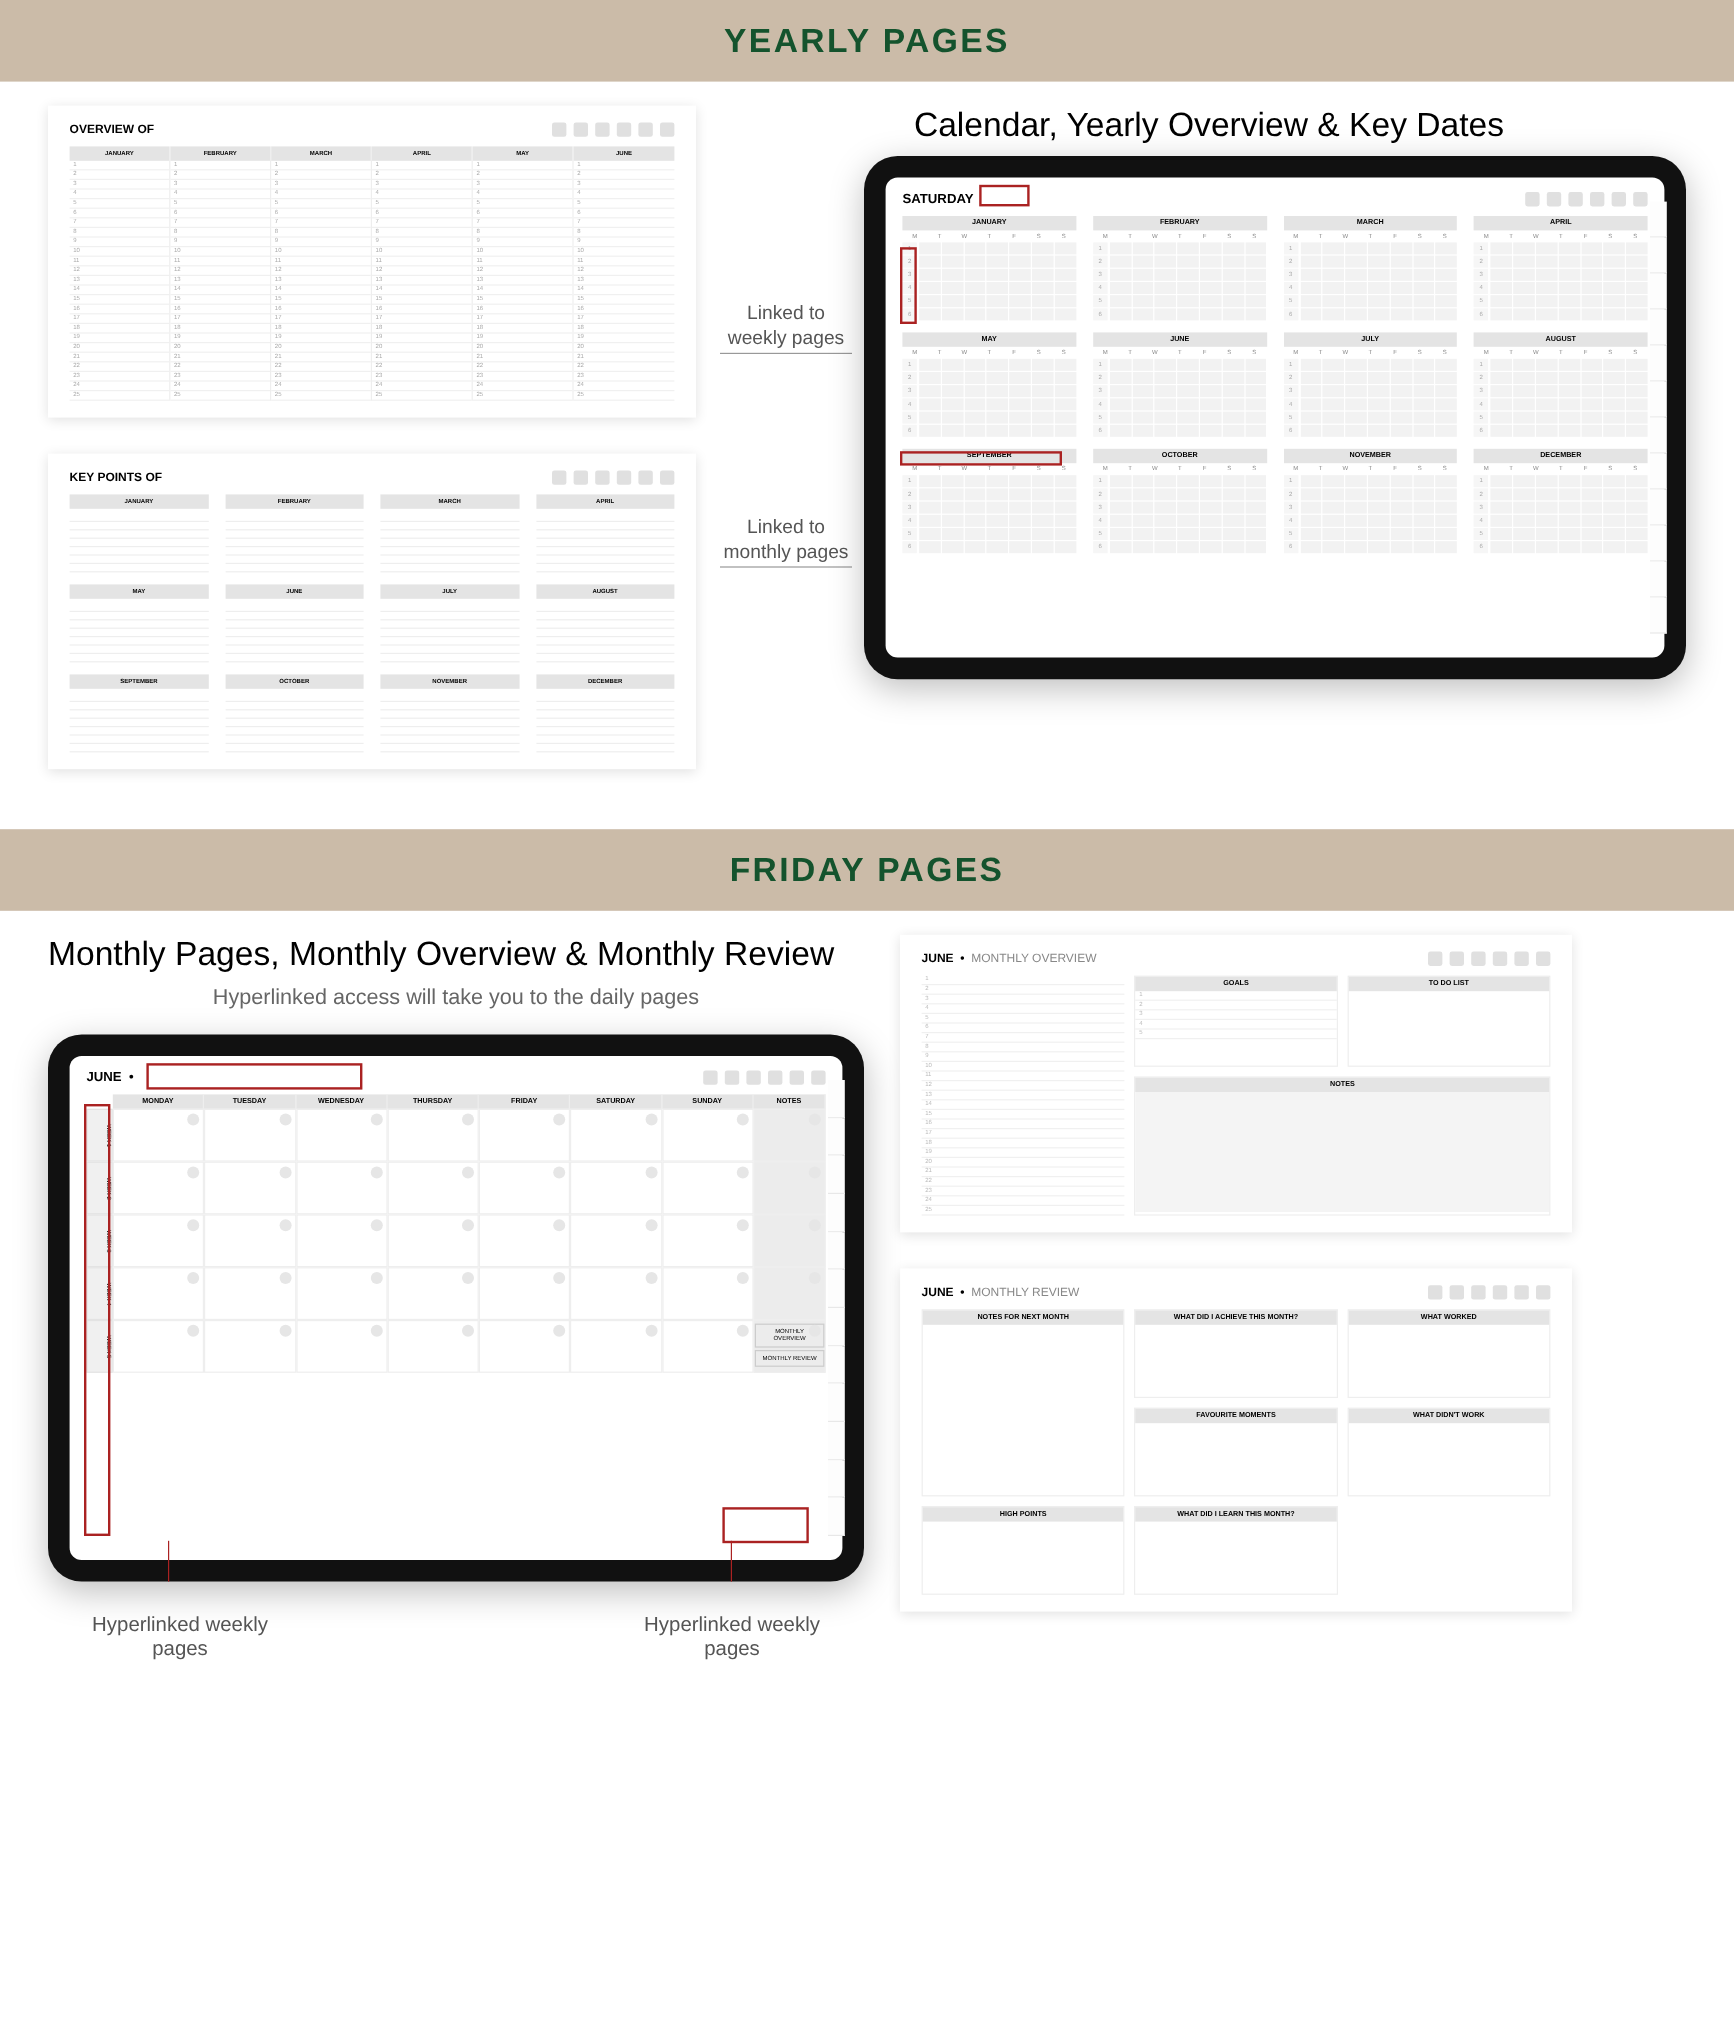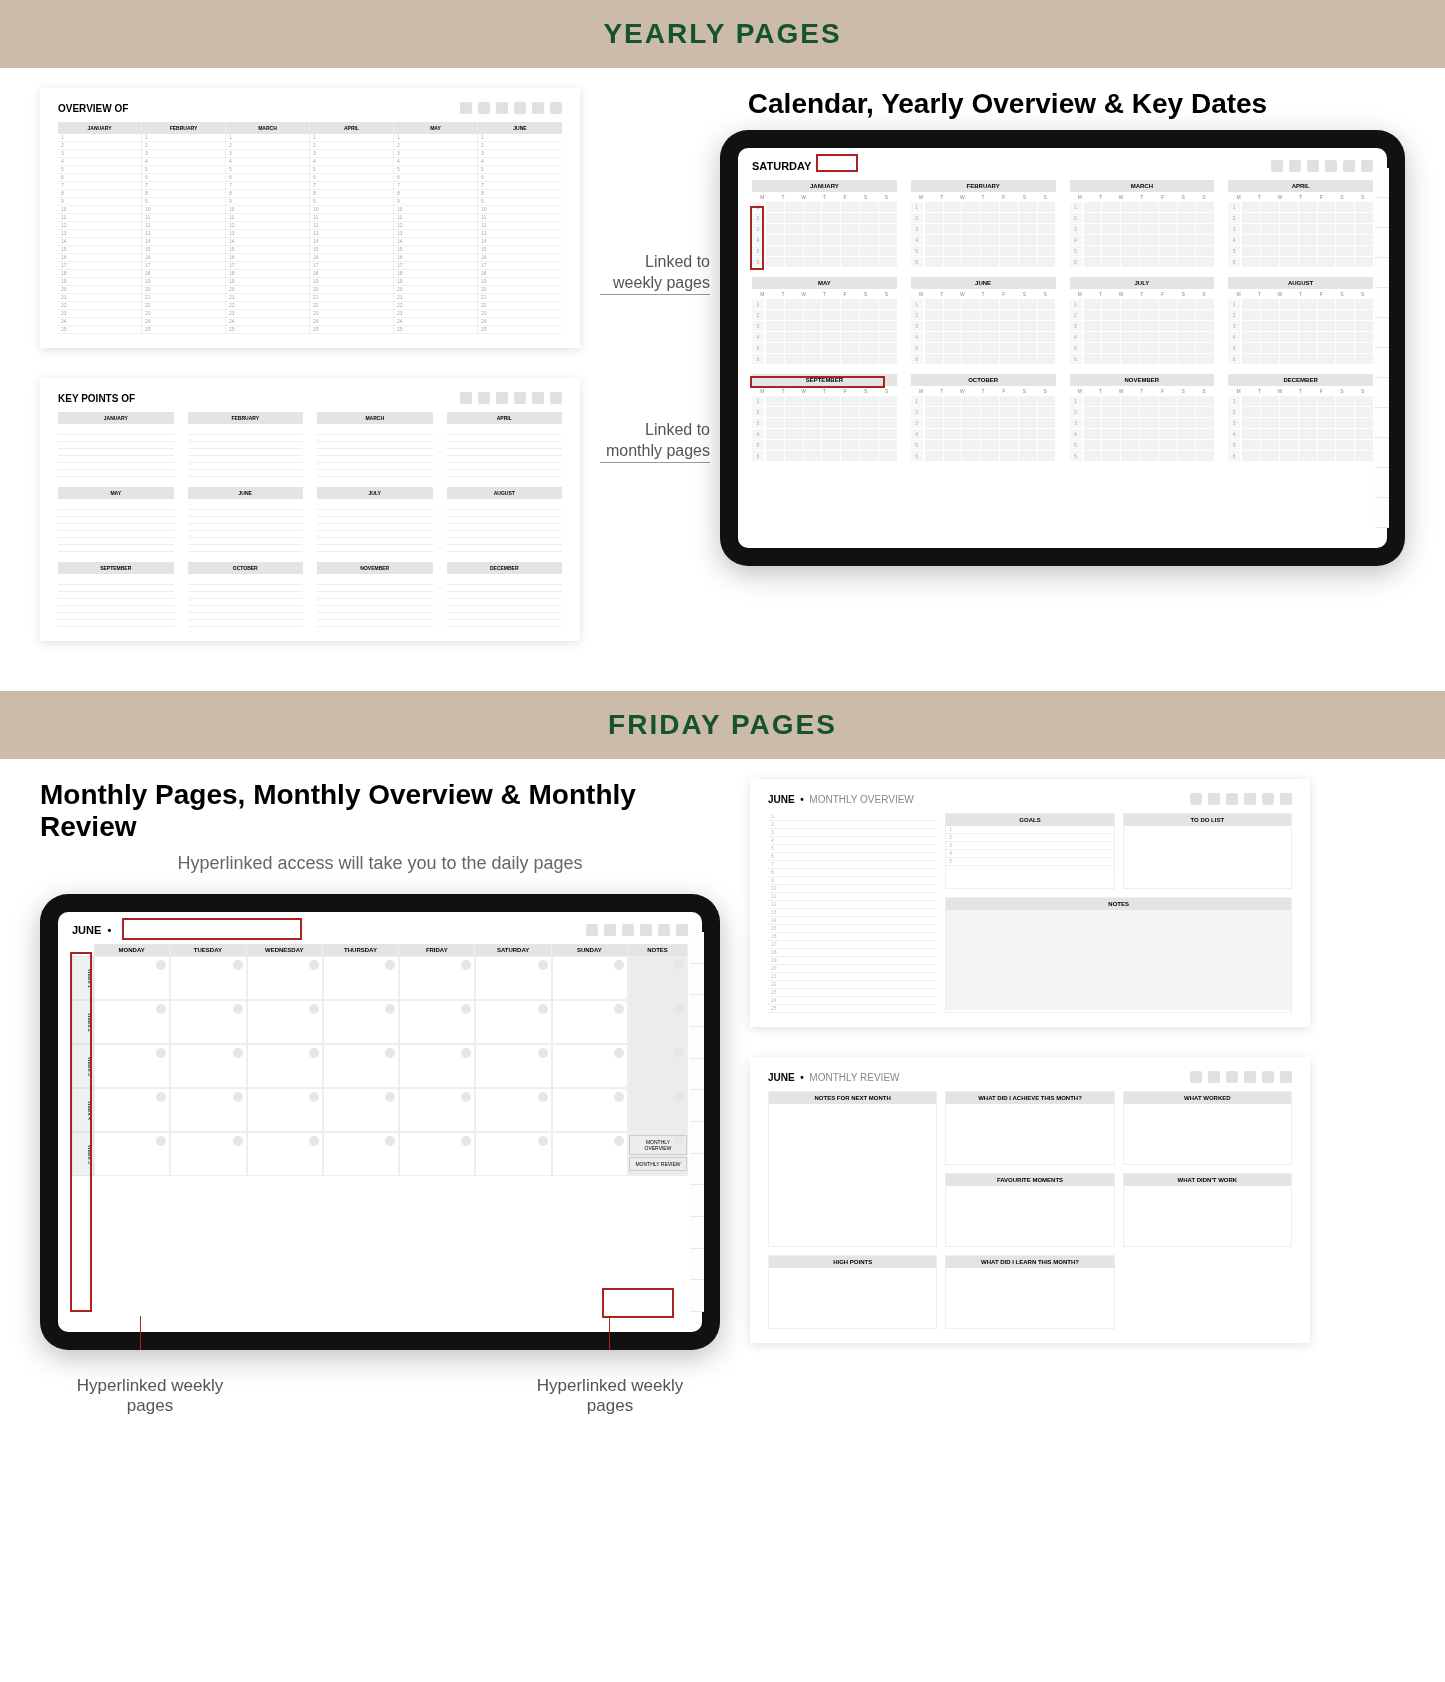--- a/index.html
+++ b/index.html
@@ -37,26 +37,26 @@
 .cal-wknums span{font-size:5px;color:#aaa;height:10px;line-height:10px;text-align:center;background:#f6f6f6}
 .cal-cells{display:grid;grid-template-columns:repeat(7,1fr);gap:1px}
 .cal-cells span{height:10px;background:#f2f2f2}
 .tabbar{position:absolute;right:-2px;top:20px;bottom:20px;width:14px;display:flex;flex-direction:column}
 .tabbar span{flex:1;border-bottom:1px solid #e8e8e8;background:#fdfdfd}
 
 
 .redbox{position:absolute;border:2px solid #a22;pointer-events:none}
 
 
-.callout{position:absolute;font-size:16px;color:#555;text-align:right}
+.callout{position:absolute;font-size:16px;color:#555;text-align:center}
 .callout .ln{border-top:1px solid #999;flex:1}
 .callout-row{display:flex;align-items:center;gap:6px}
 
 
-.promo-h{font-weight:700;font-size:28px;margin-bottom:10px;text-align:center}
+.promo-h{font-weight:400;font-size:28px;margin-bottom:10px;text-align:center}
 .promo-sub{font-size:18px;color:#666;margin-bottom:20px;text-align:center}
 
 
 .mg{display:grid;grid-template-columns:22px repeat(7,1fr) 60px;font-size:6px}
 .mg-side{writing-mode:vertical-rl;text-align:center;background:#f0f0f0;border:1px solid #e3e3e3;font-size:5px;padding:4px 0}
 .mg-hdr{background:#e4e4e4;text-align:center;padding:3px;font-weight:700;border-right:1px solid #eee}
 .mg-cell{height:44px;border:1px solid #eee;position:relative}
 .mg-cell::after{content:"";position:absolute;top:3px;right:3px;width:10px;height:10px;border-radius:50%;background:#e6e6e6}
 .mg-notes{background:#ececec}
 .mg-linkbtn{border:1px solid #ccc;text-align:center;font-size:5px;padding:3px;margin-top:2px}
@@ -401,21 +401,21 @@
 
     <div style="position:relative;margin-left:110px">
 
       <div class="callout" style="left:-120px;top:122px;width:110px">
         <div style="line-height:1.3">Linked to weekly pages</div>
         <div class="callout-row">
               <div class="ln"></div>
             </div>
       </div>
 
-      <div class="callout" style="left:-120px;top:290px;width:110px">
+      <div class="callout" style="left:-120px;top:300px;width:110px">
         <div style="line-height:1.3">Linked to monthly pages</div>
         <div class="callout-row">
               <div class="ln"></div>
             </div>
       </div>
 
       <div class="ipad">
         <div class="ipad-screen" style="min-height:400px">
           <div class="ipad-hdr">
             <span class="ipad-title">SATURDAY</span>

